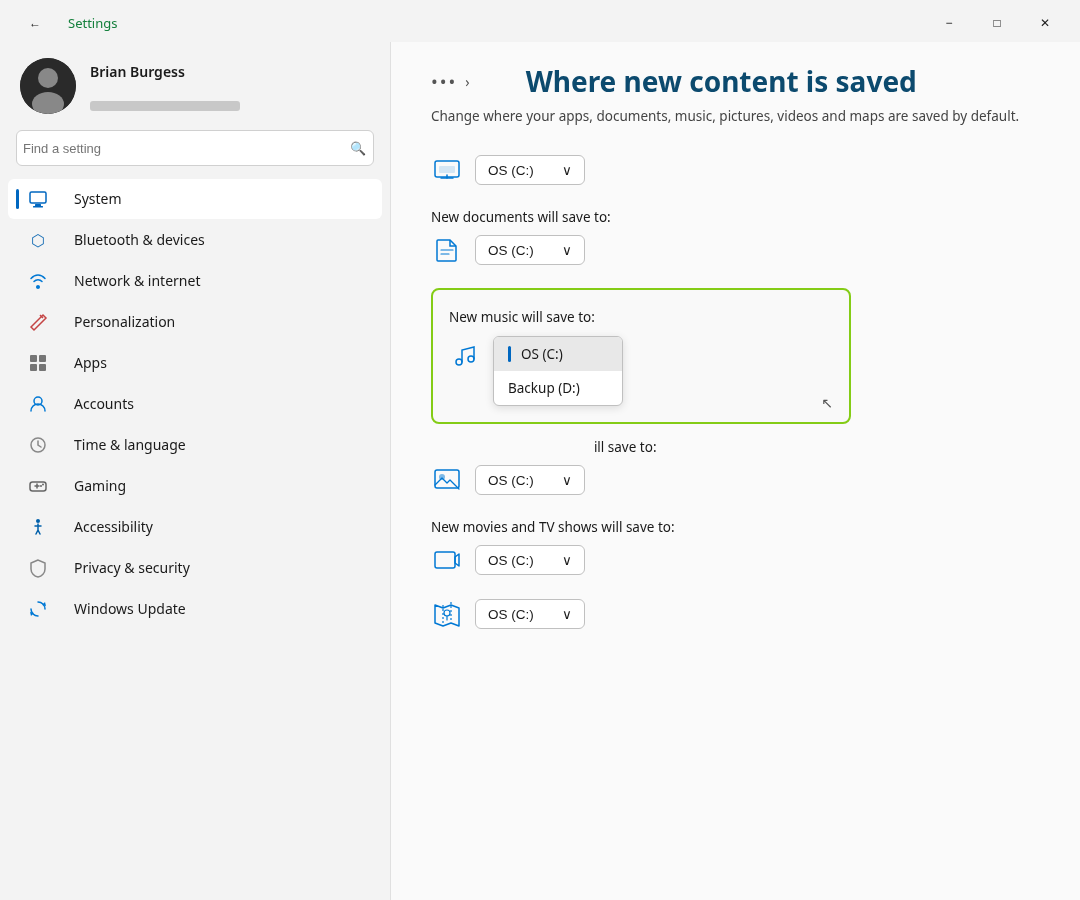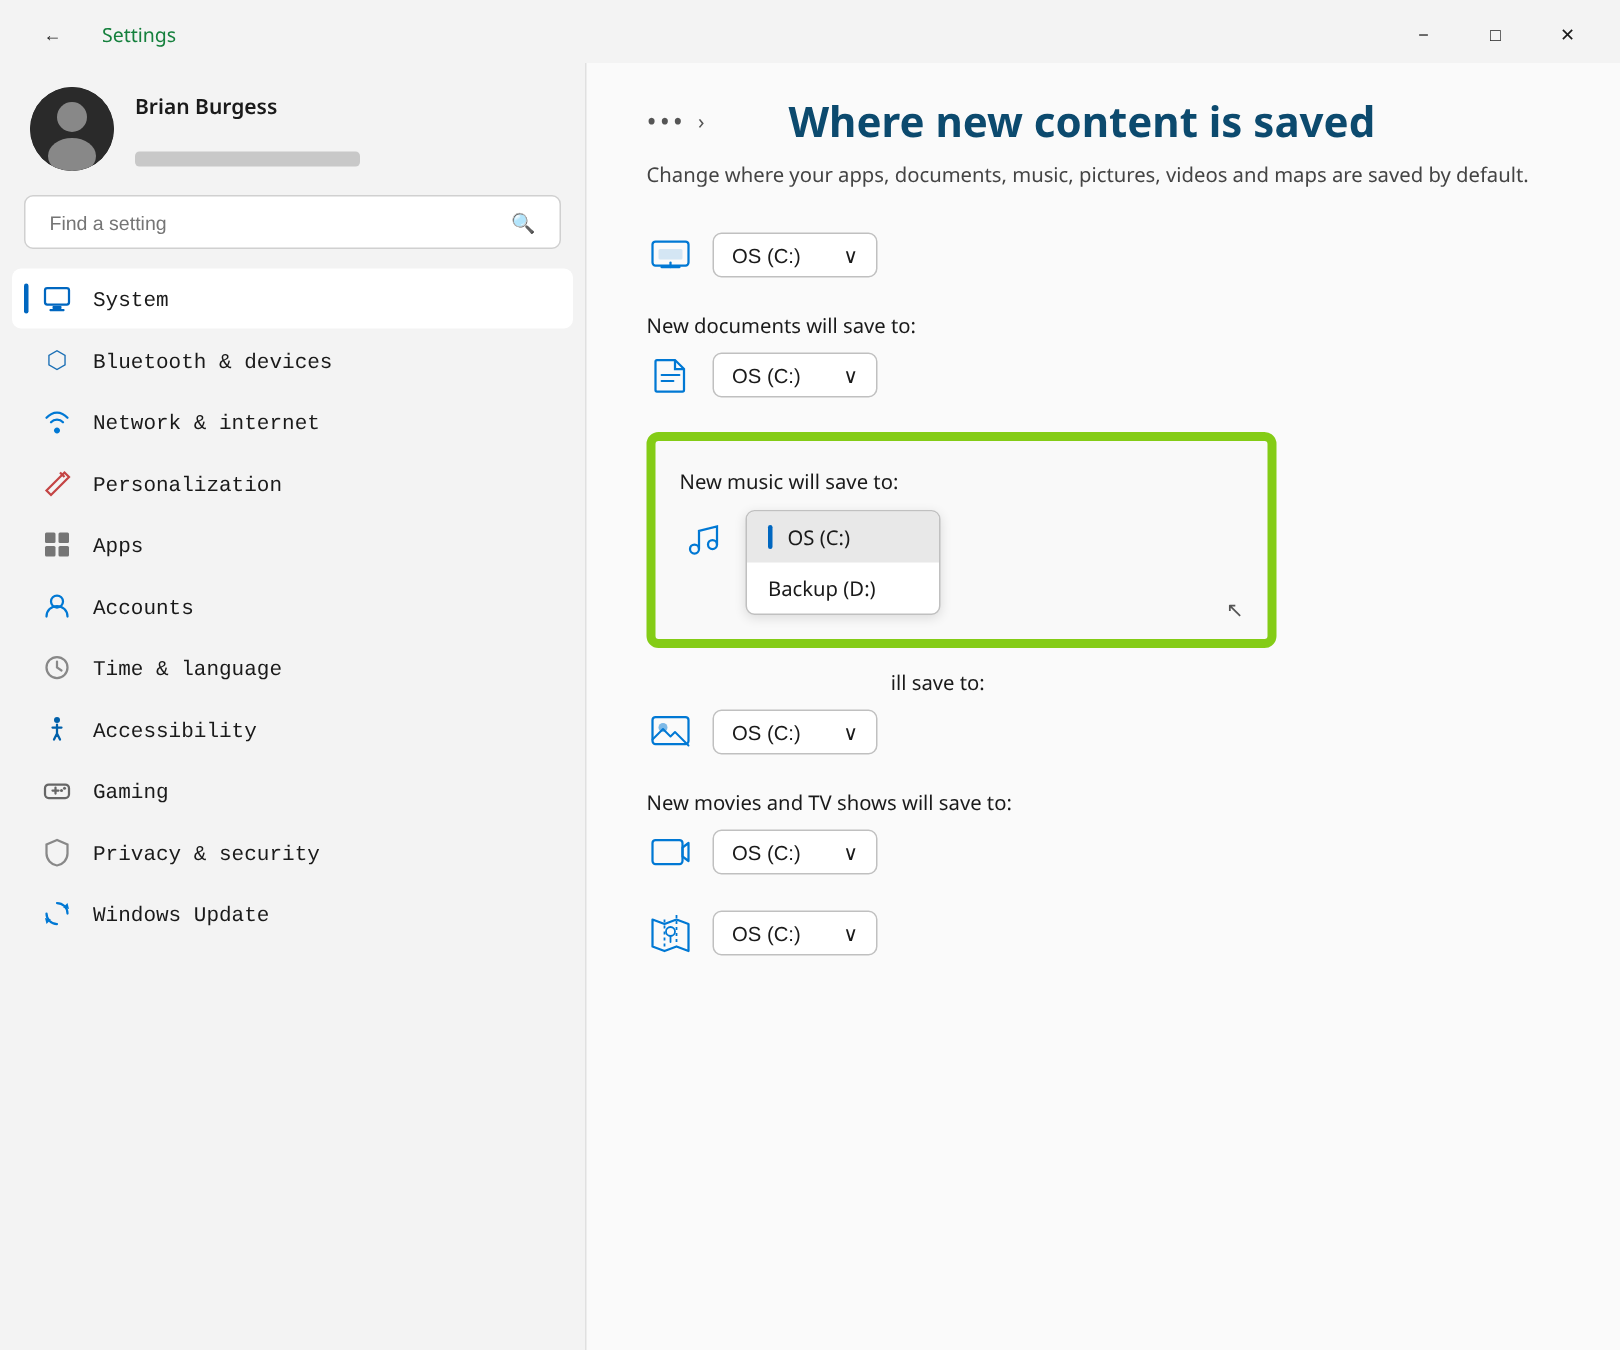--- a/index.html
+++ b/index.html
@@ -100,50 +100,49 @@
       background: #c8c8c8;
       border-radius: 3px;
     }
     .search-box {
       margin: 0 16px 12px 16px;
       display: flex;
       align-items: center;
       background: white;
       border: 1px solid #d0d0d0;
       border-radius: 6px;
-      padding: 0 16px;
+      padding: 0 6px;
       height: 36px;
       gap: 8px;
     }
     .search-box input {
       border: none;
       outline: none;
       font-size: 13px;
       color: #555;
       background: transparent;
       flex: 1;
     }
     .search-icon-svg {
       color: #555;
       font-size: 13px;
     }
 
     
     .nav-item {
       display: flex;
-      align-items: flex-end;
-      gap: 14px;
+      align-items: flex-start;
+      gap: 26px;
       padding: 10px 20px;
       cursor: pointer;
       border-radius: 6px;
       margin: 1px 8px;
       font-size: 14px;
       color: #1a1a1a;
       position: relative;
-      font-family: Liberation Mono, monospace;
     }
     .nav-item.active {
       background: white;
     }
     .nav-item.active::before {
       content: '';
       position: absolute;
       left: 8px;
       top: 50%;
       transform: translateY(-50%);
@@ -228,21 +227,21 @@
       font-size: 13.5px;
       cursor: pointer;
       min-width: 110px;
       justify-content: space-between;
       color: #1a1a1a;
     }
 
     
     .music-section {
       position: relative;
-      border: 6px solid #84cc16;
+      border: 2px solid #84cc16;
       border-radius: 8px;
       padding: 18px 16px 16px 16px;
       background: #f9f9f9;
       margin-bottom: 22px;
       max-width: 420px;
     }
     .music-label { font-size: 13.5px; color: #1a1a1a; margin-bottom: 10px; }
     .music-control { display: flex; align-items: flex-start; gap: 12px; }
     .dropdown-open {
       background: white;
@@ -380,36 +379,36 @@
           <svg width="20" height="20" viewBox="0 0 20 20" fill="none">
             <circle cx="10" cy="10" r="7" stroke="#888" stroke-width="1.5" fill="none"></circle>
             <path d="M10 6v4l3 2" stroke="#888" stroke-width="1.5" stroke-linecap="round" fill="none"></path>
           </svg>
         </span>
         <span class="nav-label">Time &amp; language</span>
       </div>
       <div class="nav-item">
         <span class="nav-icon">
           <svg width="20" height="20" viewBox="0 0 20 20" fill="none">
-            <circle cx="10" cy="4" r="2" fill="#0060aa"></circle>
-            <path d="M10 7v6M7 9h6M10 13l-2 4M10 13l2 4" stroke="#0060aa" stroke-width="1.5" stroke-linecap="round" fill="none"></path>
-          </svg>
-        </span>
-        <span class="nav-label">Accessibility</span>
-      </div>
-      <div class="nav-item">
-        <span class="nav-icon">
-          <svg width="20" height="20" viewBox="0 0 20 20" fill="none">
             <rect x="2" y="6" width="16" height="9" rx="2.5" stroke="#666" stroke-width="1.5" fill="none"></rect>
             <path d="M7 10h4M9 8v4" stroke="#666" stroke-width="1.5" stroke-linecap="round"></path>
             <circle cx="13" cy="10" r="1" fill="#666"></circle>
             <circle cx="15" cy="8.5" r="1" fill="#666"></circle>
           </svg>
         </span>
         <span class="nav-label">Gaming</span>
+      </div>
+      <div class="nav-item">
+        <span class="nav-icon">
+          <svg width="20" height="20" viewBox="0 0 20 20" fill="none">
+            <circle cx="10" cy="4" r="2" fill="#0060aa"></circle>
+            <path d="M10 7v6M7 9h6M10 13l-2 4M10 13l2 4" stroke="#0060aa" stroke-width="1.5" stroke-linecap="round" fill="none"></path>
+          </svg>
+        </span>
+        <span class="nav-label">Accessibility</span>
       </div>
       <div class="nav-item">
         <span class="nav-icon">
           <svg width="20" height="20" viewBox="0 0 20 20" fill="none">
             <path d="M10 2L3 5v6c0 4 3.1 7.4 7 8 3.9-.6 7-4 7-8V5L10 2z" stroke="#888" stroke-width="1.5" fill="none"></path>
           </svg>
         </span>
         <span class="nav-label">Privacy &amp; security</span>
       </div>
       <div class="nav-item">

